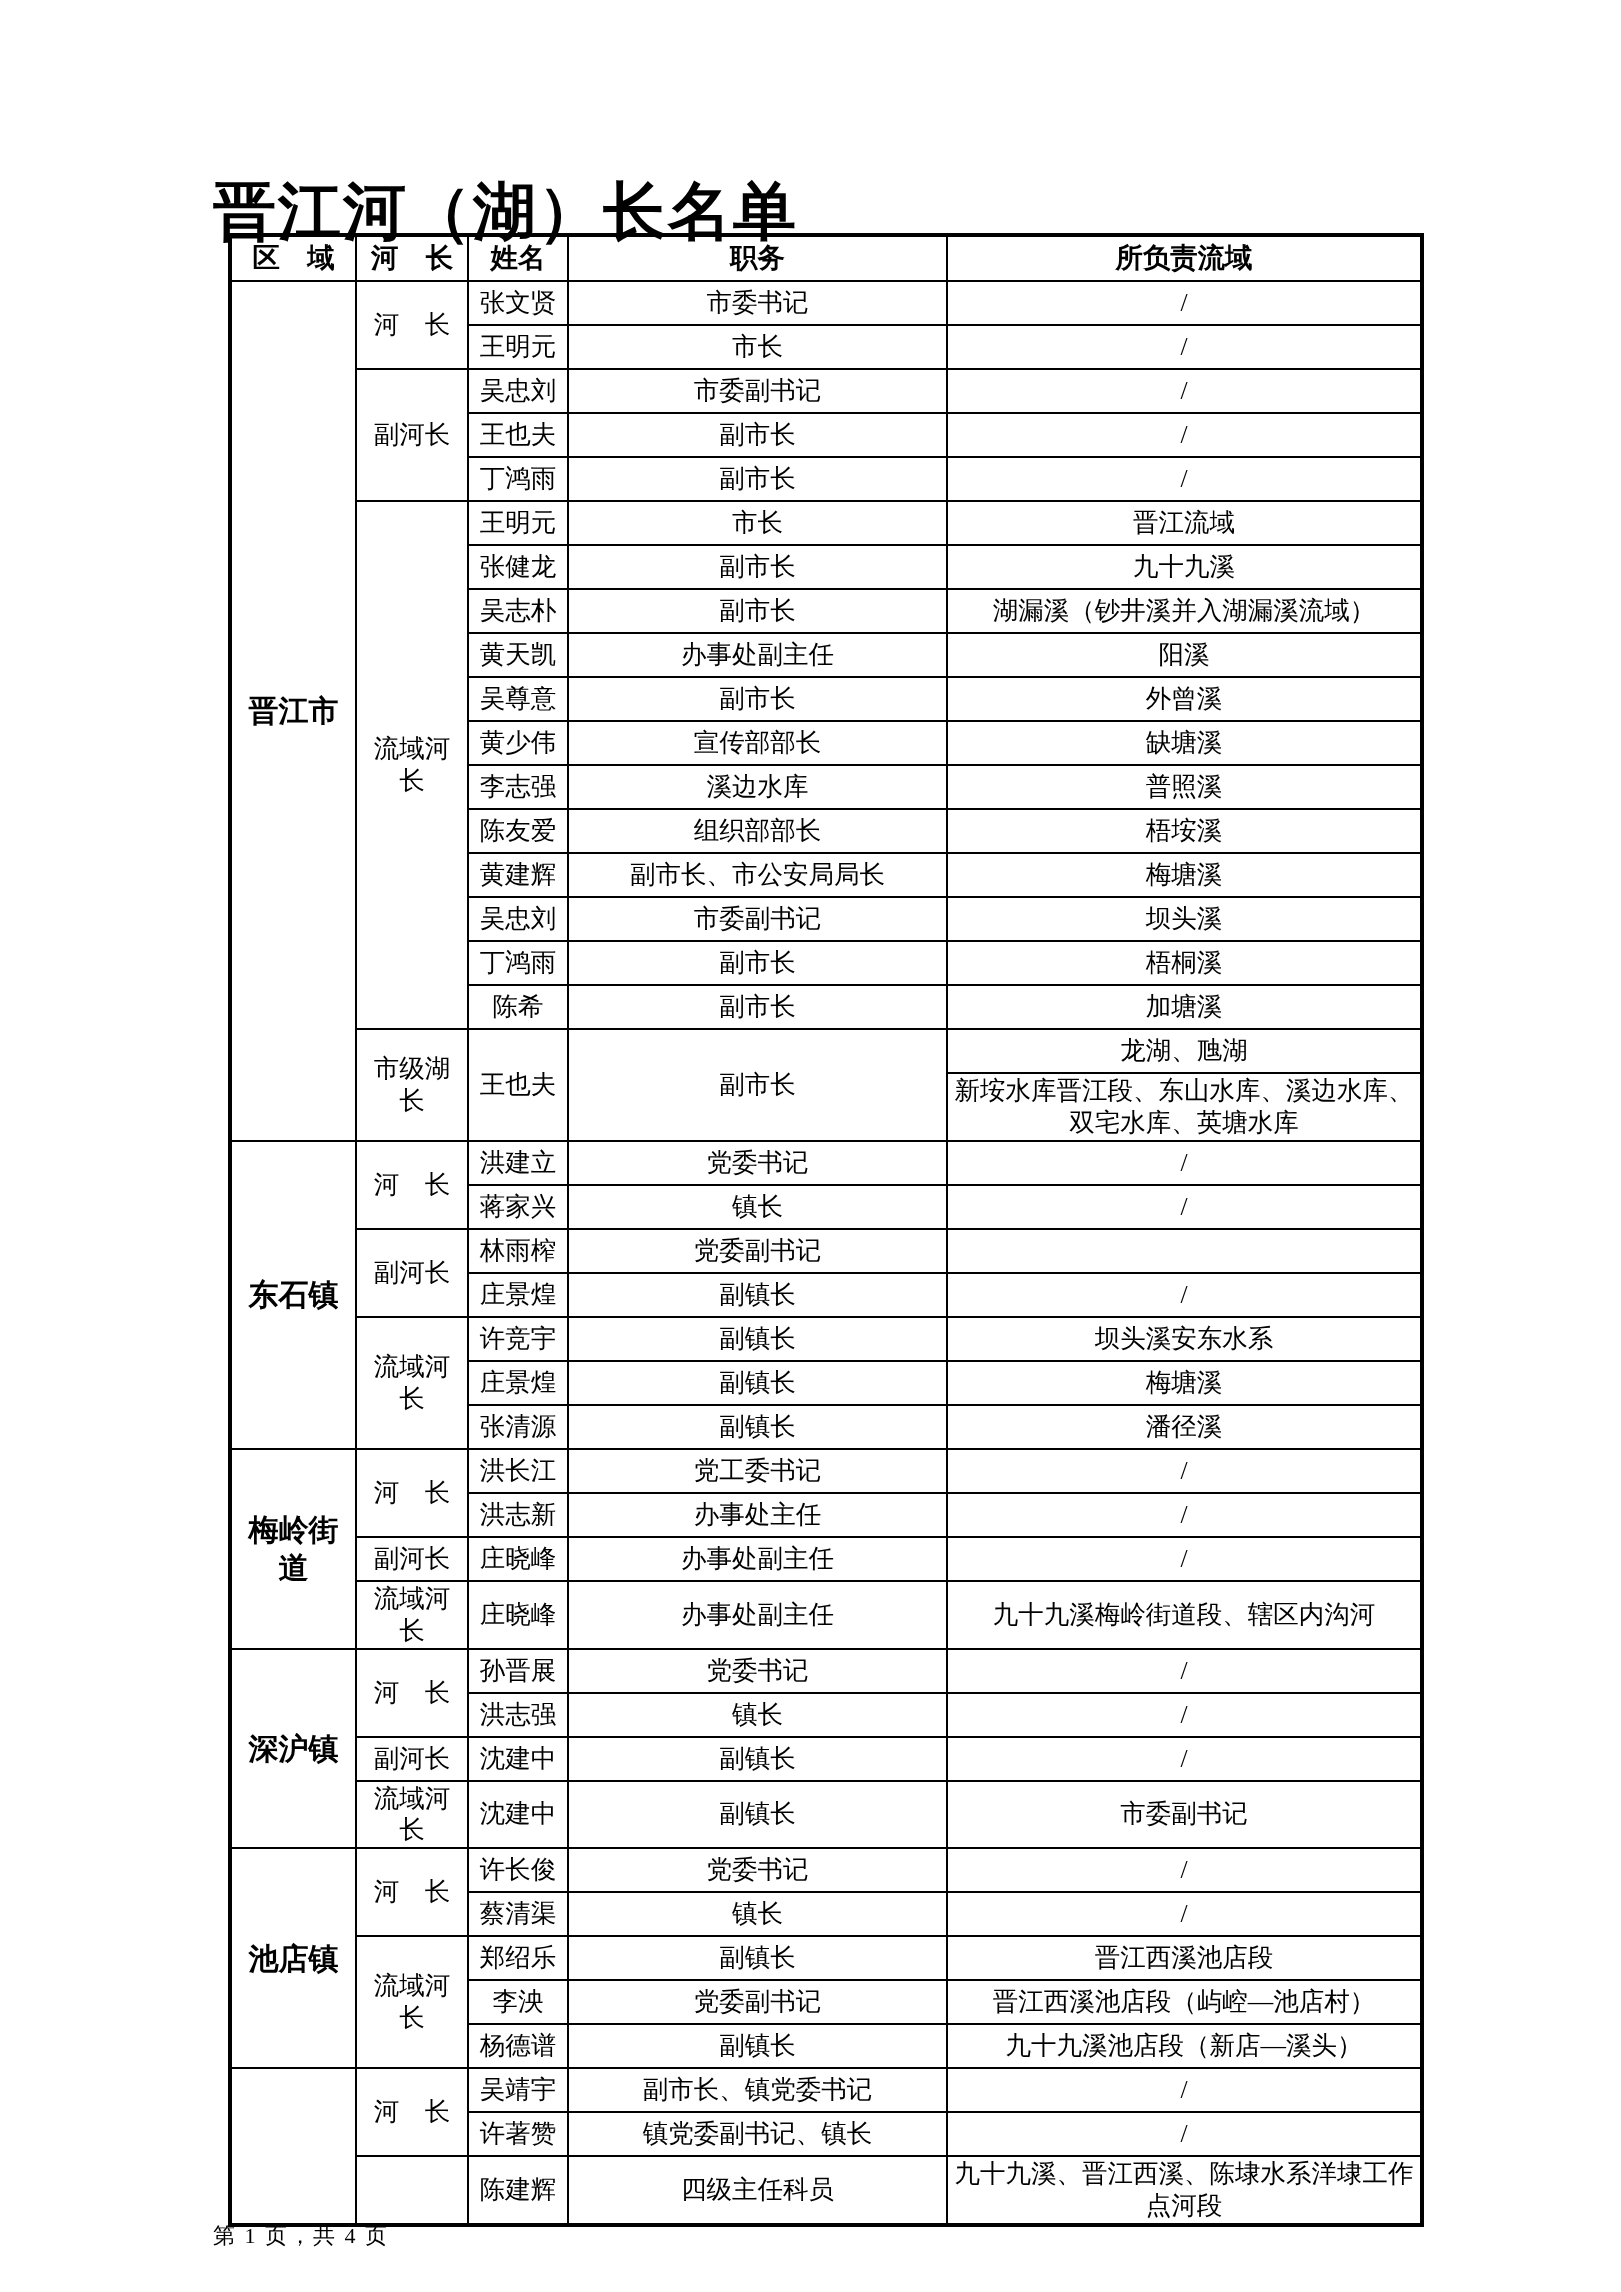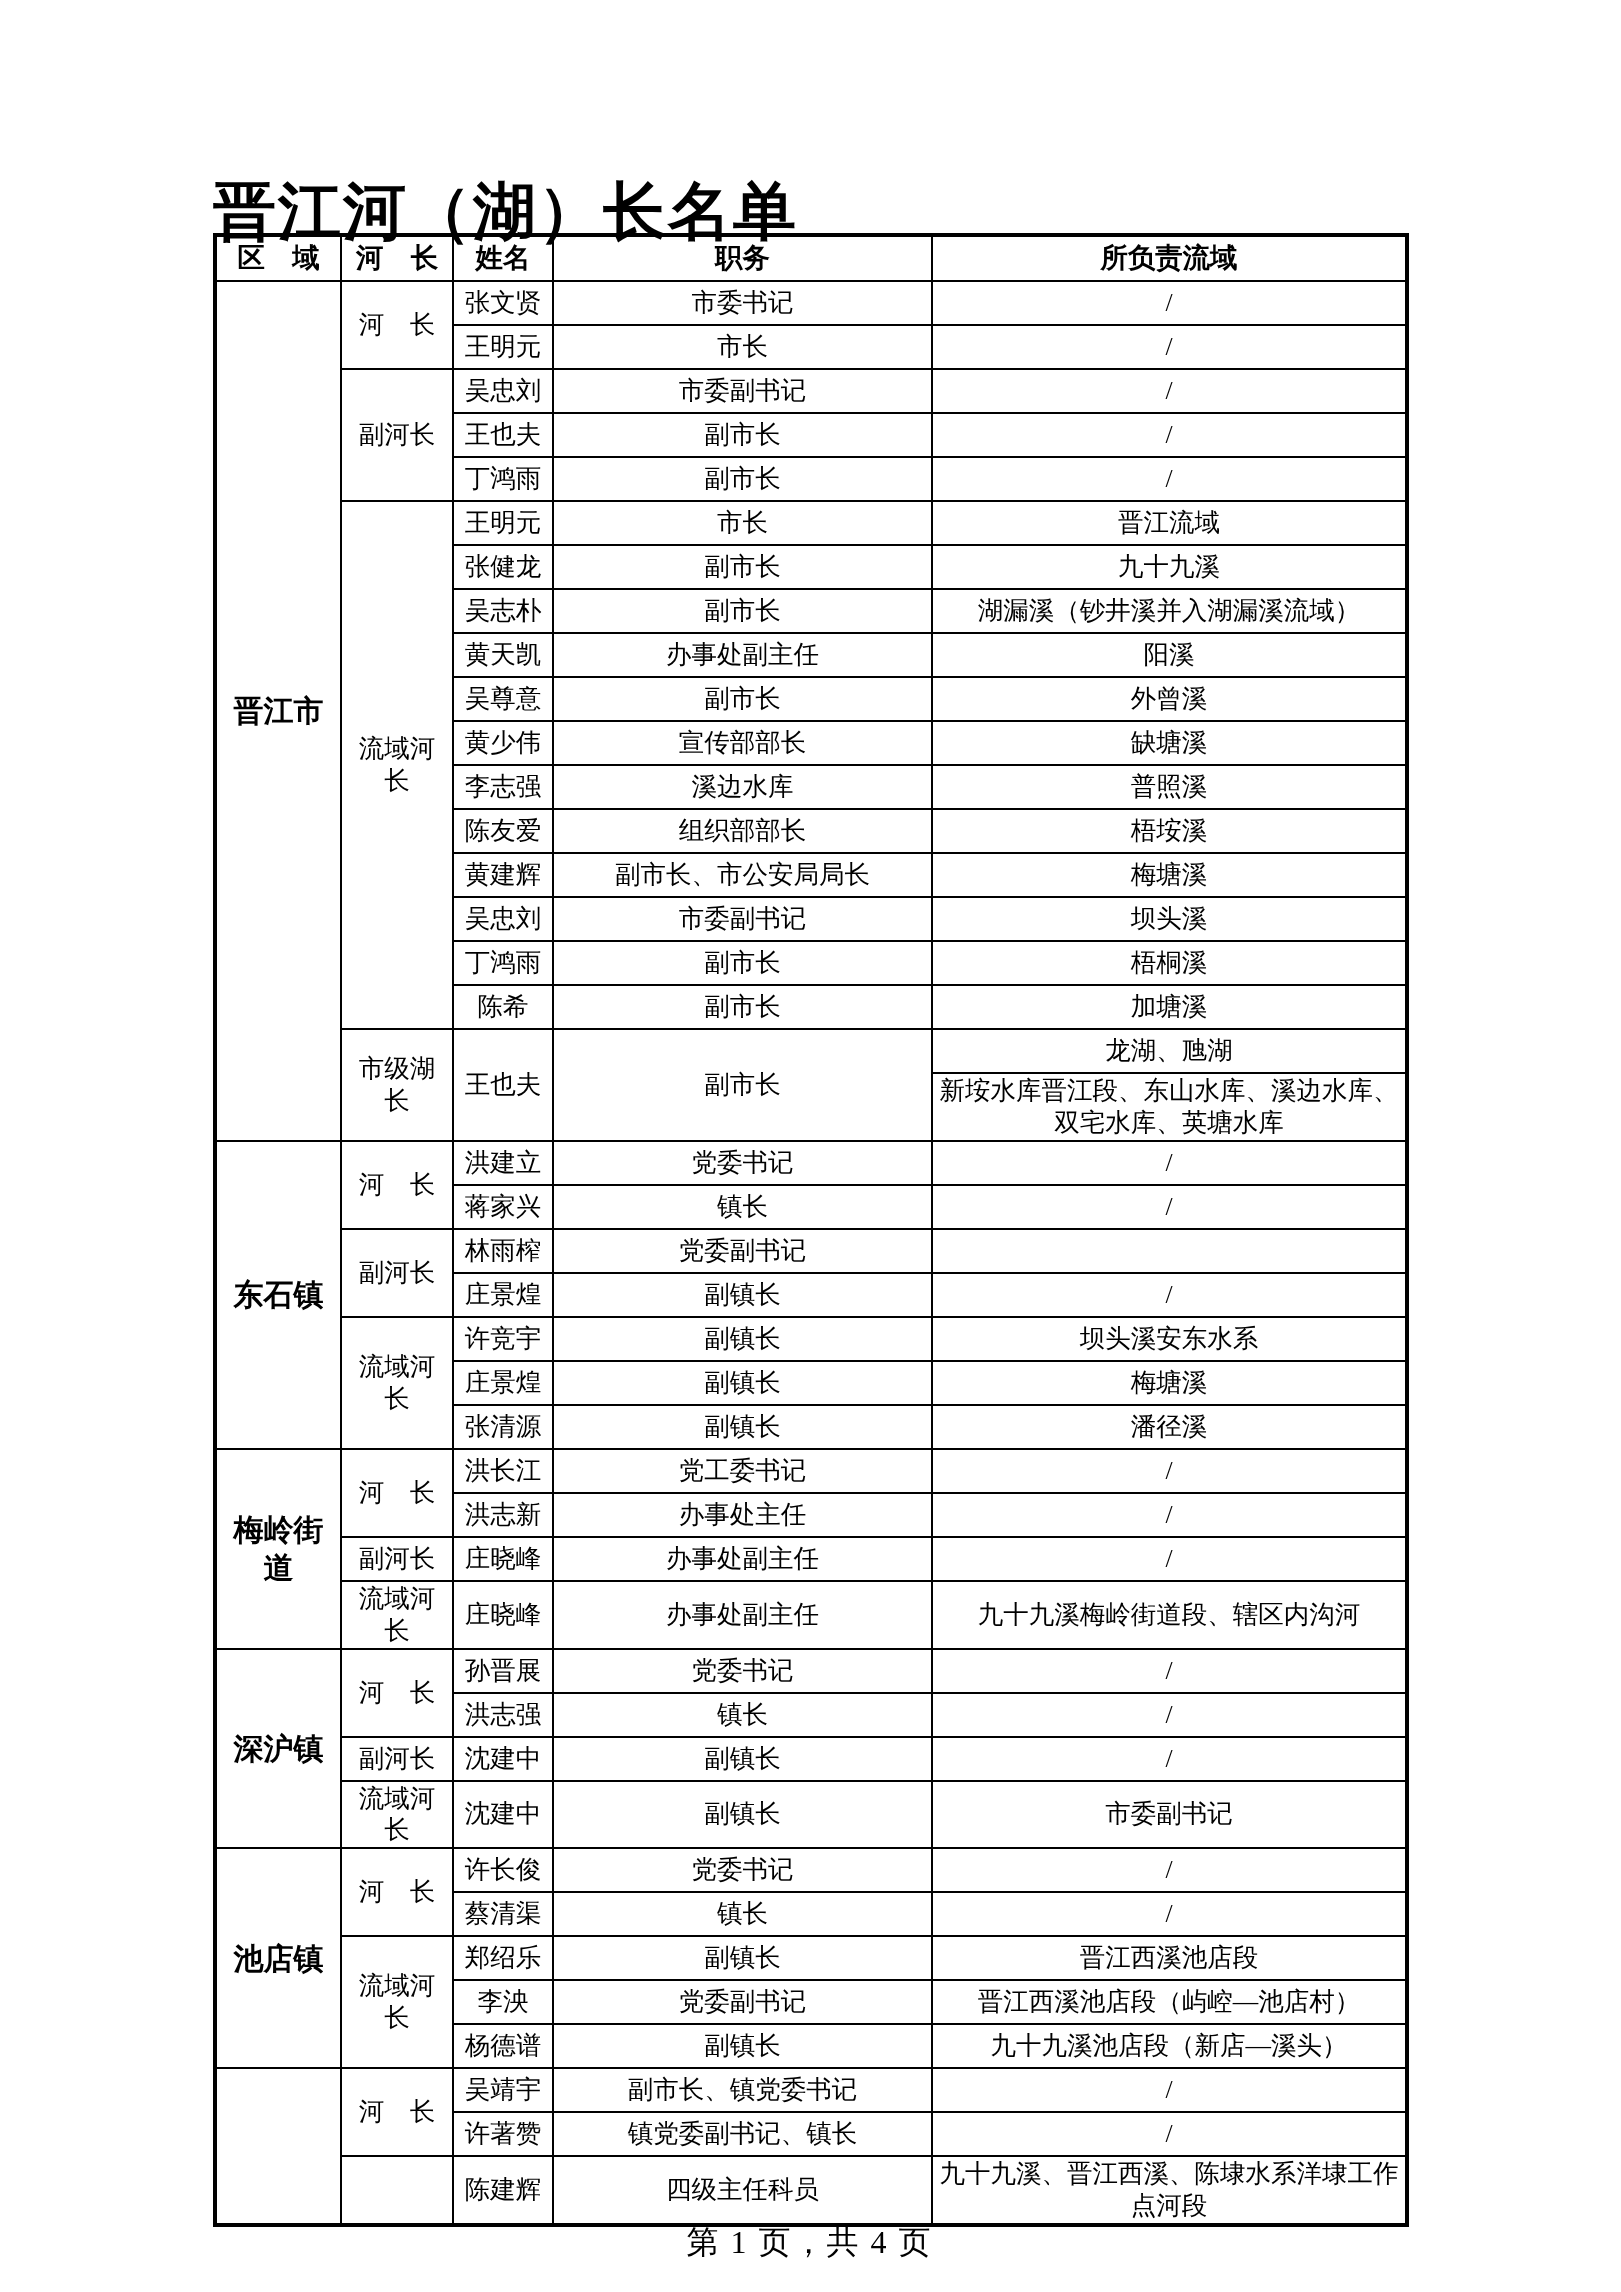--- a/index.html
+++ b/index.html
@@ -9,38 +9,38 @@
     font-family:"Liberation Serif","DejaVu Serif",serif;
     position:relative;overflow:hidden;
   }
   .page-title{
     position:absolute;top:169px;left:213px;width:1193px;
     text-align:left;font-size:63px;font-weight:bold;
     font-family:"Liberation Sans","DejaVu Sans",sans-serif;
     letter-spacing:2px;white-space:nowrap;
   }
   table.chief-table{
-    position:absolute;top:233px;left:213px;width:1193px;
+    position:absolute;top:233px;left:228px;width:1193px;
     border-collapse:collapse;table-layout:fixed;
     border:4.9px solid #000;
   }
   .chief-table th,.chief-table td{
     border:2.9px solid #000;
     text-align:center;vertical-align:middle;
     font-size:25.5px;line-height:1.25;
     padding:1px 5.9px;word-break:break-all;
   }
   .chief-table th{font-size:27.4px;font-weight:bold;}
   .chief-table tr{height:44px;}
   .chief-table tr.head{height:46px;}
   .chief-table tr.tall{height:67px;}
   .chief-table td.region{font-weight:bold;font-size:30px;}
   .page-footer{
     position:absolute;top:2221px;left:213px;width:1193px;
-    text-align:center;font-size:32px;letter-spacing:2px;
+    font-size:22px;letter-spacing:2px;
   }
 </style>
 </head>
 <body>
 
 <div class="page-title">晋江河（湖）长名单</div>
 
 <table class="chief-table">
   <colgroup>
     <col style="width:126px">

